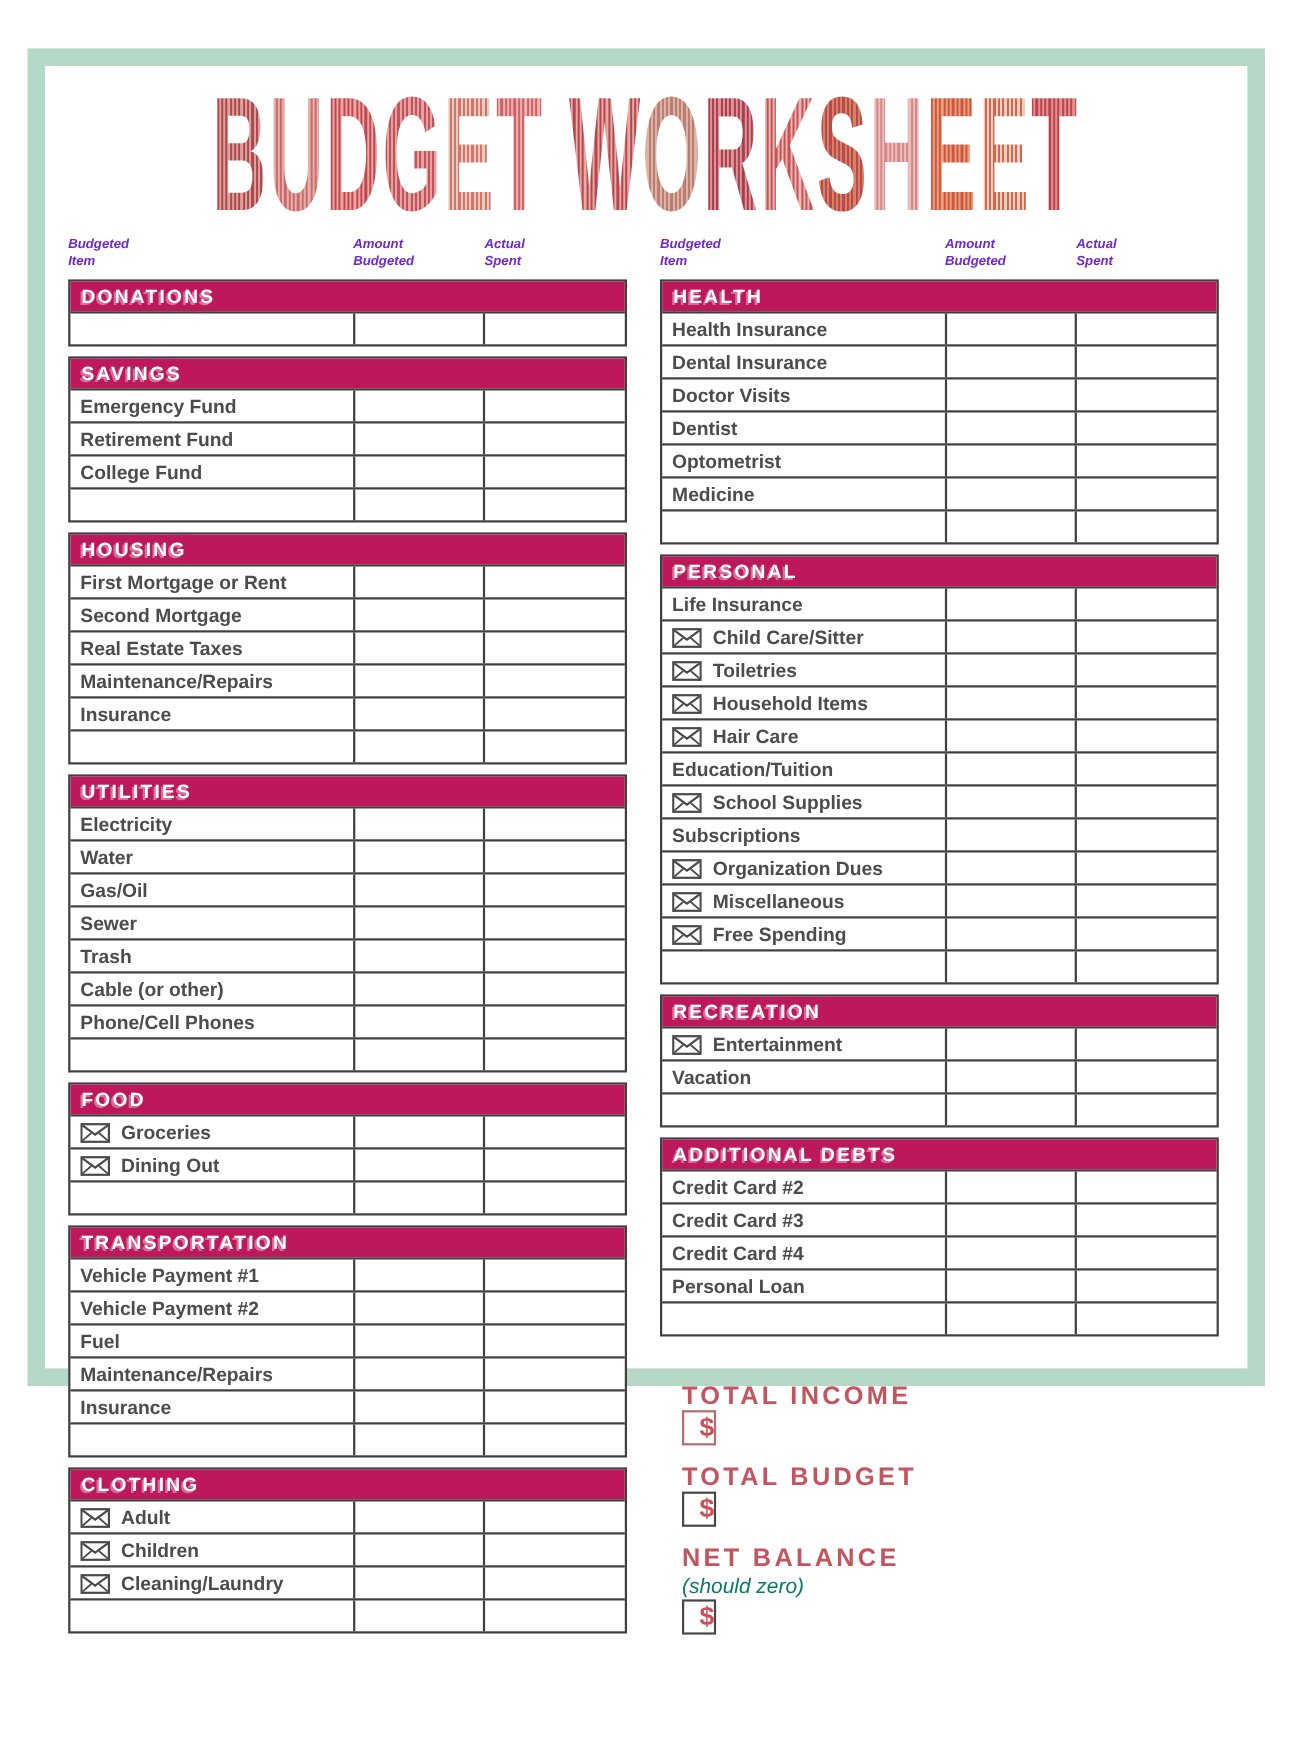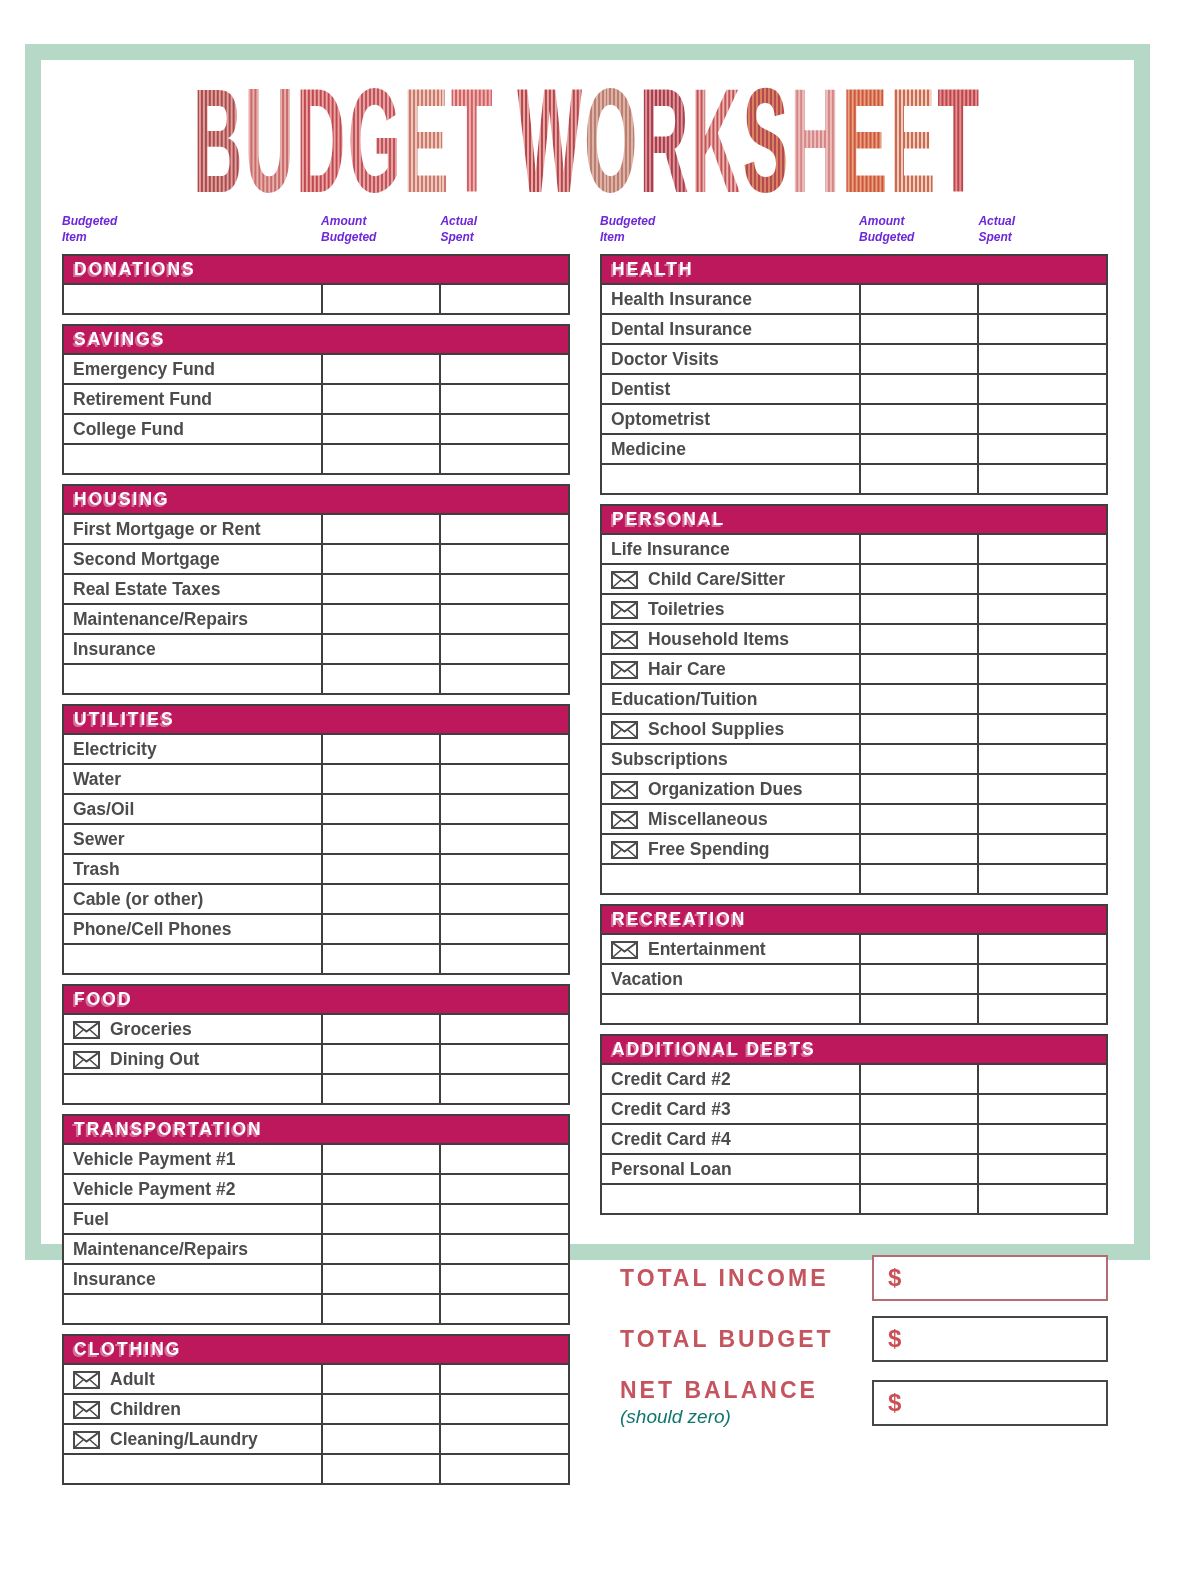--- a/index.html
+++ b/index.html
@@ -33,21 +33,21 @@
   .row{display:flex;height:28px;border-top:2px solid #3f3f3f;}
   .cell{box-sizing:border-box;height:100%;}
   .cell.item{width:51%;display:flex;align-items:center;gap:10px;padding-left:9px;
              font-weight:700;font-size:17.5px;color:#4c4c4c;white-space:nowrap;overflow:hidden;}
   .cell.amt{width:23.5%;border-left:2px solid #3f3f3f;}
   .cell.act{width:25.5%;border-left:2px solid #3f3f3f;}
   .env{display:inline-flex;flex:0 0 auto;margin-top:1px;}
 
   
   .totals{margin-top:40px;padding-left:20px;}
-  .total-line{display:flex;align-items:center;margin-bottom:15px;}
+  .total-line{display:flex;align-items:flex-start;margin-bottom:15px;flex-direction:column;}
   .total-label-wrap{width:252px;}
   .total-label{font-weight:700;font-size:23px;letter-spacing:3px;color:#c4555e;}
   .total-note{font-style:italic;font-size:19px;color:#0f766e;margin-top:2px;}
   .total-note:empty{display:none;}
   .total-box{flex:1;height:46px;box-sizing:border-box;border:2px solid #4a4646;
              display:flex;align-items:center;padding-left:14px;background:#fff;}
   .dollar{font-weight:700;font-size:24px;color:#cc4f55;}
 </style>
 </head>
 <body>

